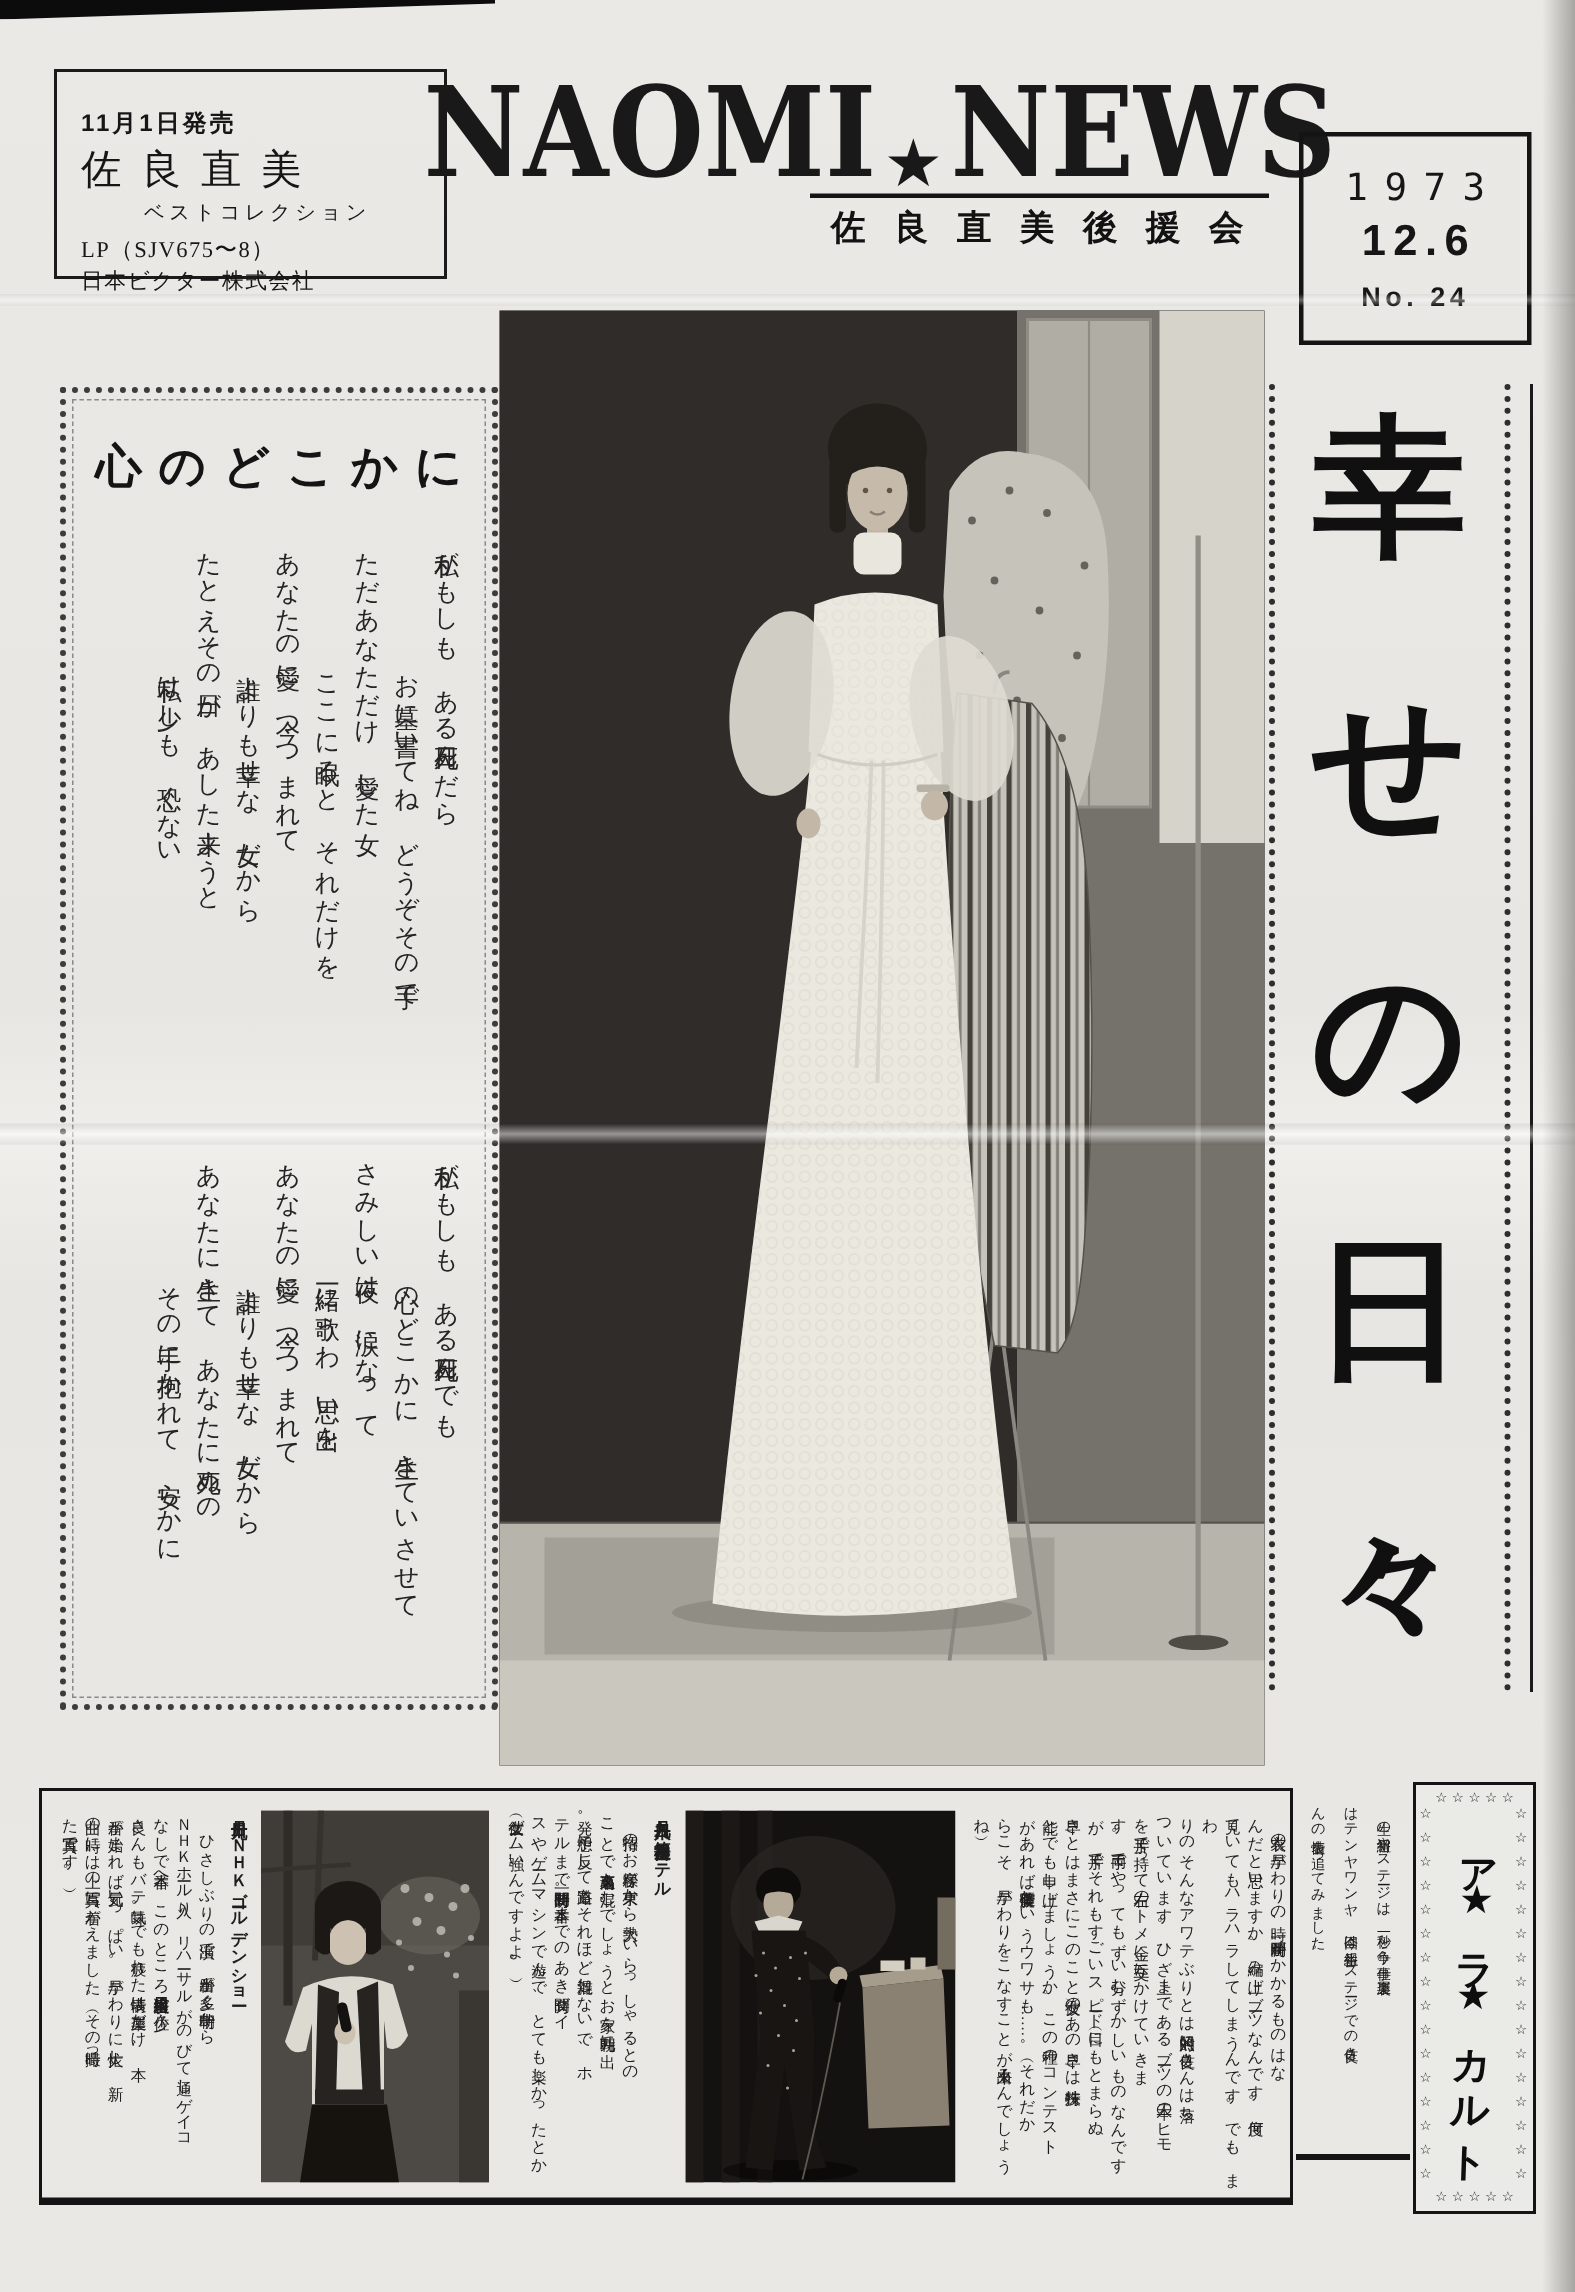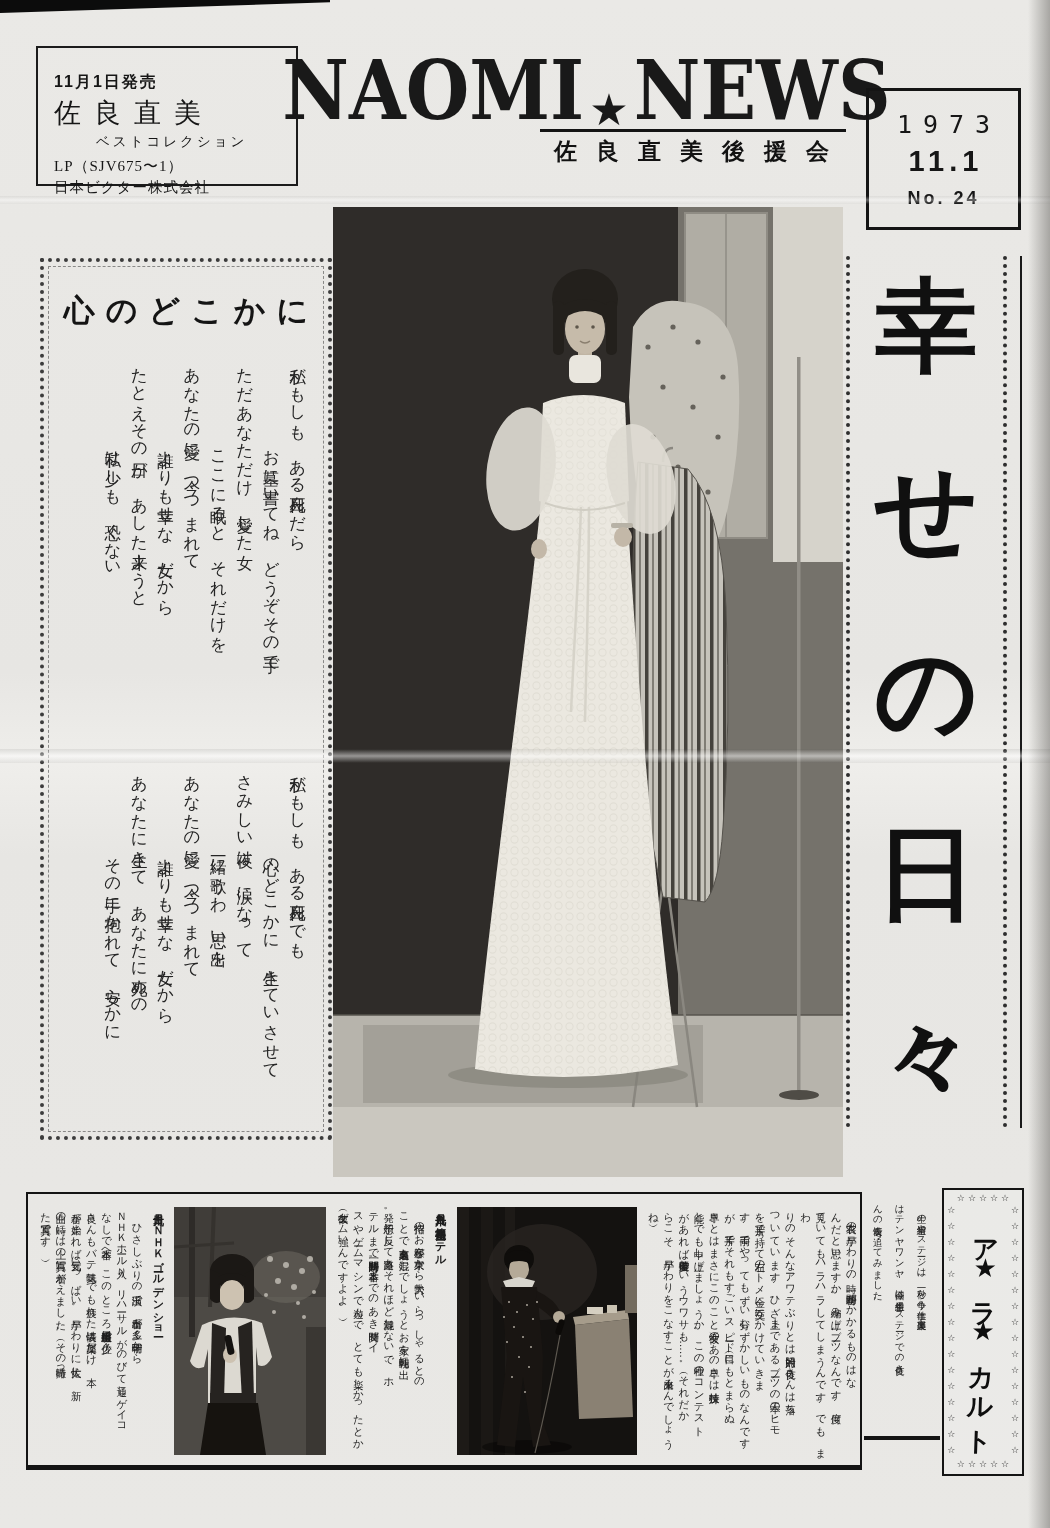--- a/index.html
+++ b/index.html
@@ -99,35 +99,35 @@
 
   <div class="edge-top"></div>
   <div class="edge-right"></div>
   <div class="crease c2"></div>
   <div class="crease c1"></div>
 
   <div class="release-box">
     <div class="release-date">11月1日発売</div>
     <div class="artist-name">佐良直美</div>
     <div class="release-sub">ベストコレクション</div>
-    <div class="lp-line">LP（SJV675〜1）</div>
+    <div class="lp-line">LP（SJV675〜8）</div>
     <div class="company-line">日本ビクター株式会社</div>
   </div>
 
   <div class="masthead">
     <span class="word">NAOMI</span>
     <span class="star">★</span>
     <span class="word">NEWS</span>
   </div>
   <div class="masthead-rule"></div>
   <div class="masthead-subtitle">佐良直美後援会</div>
 
   <div class="issue-box">
     <div class="issue-year">1973</div>
-    <div class="issue-date">11.1</div>
+    <div class="issue-date">12.6</div>
     <div class="issue-number">No. 24</div>
   </div>
 
   <div class="poem-box">
     <div class="poem-title">心のどこかに</div>
     <div class="verse v1">
         <p class="pline">私がもしも　ある日死んだら</p>
         <p class="pline indent">お墓に書いてね　どうぞその手で</p>
         <p class="pline">ただあなただけ　愛した女</p>
         <p class="pline indent">ここに眠ると　それだけを</p>

